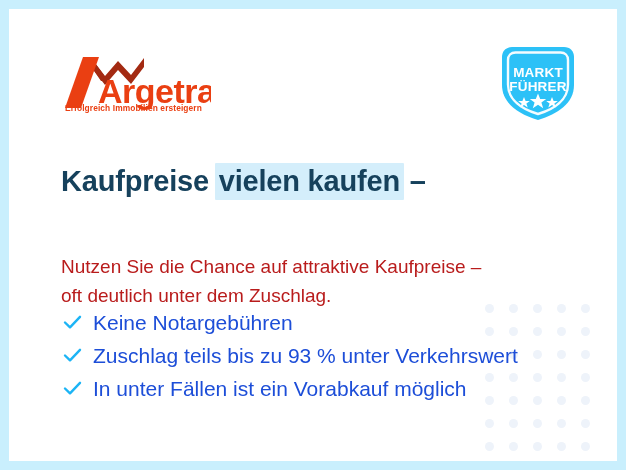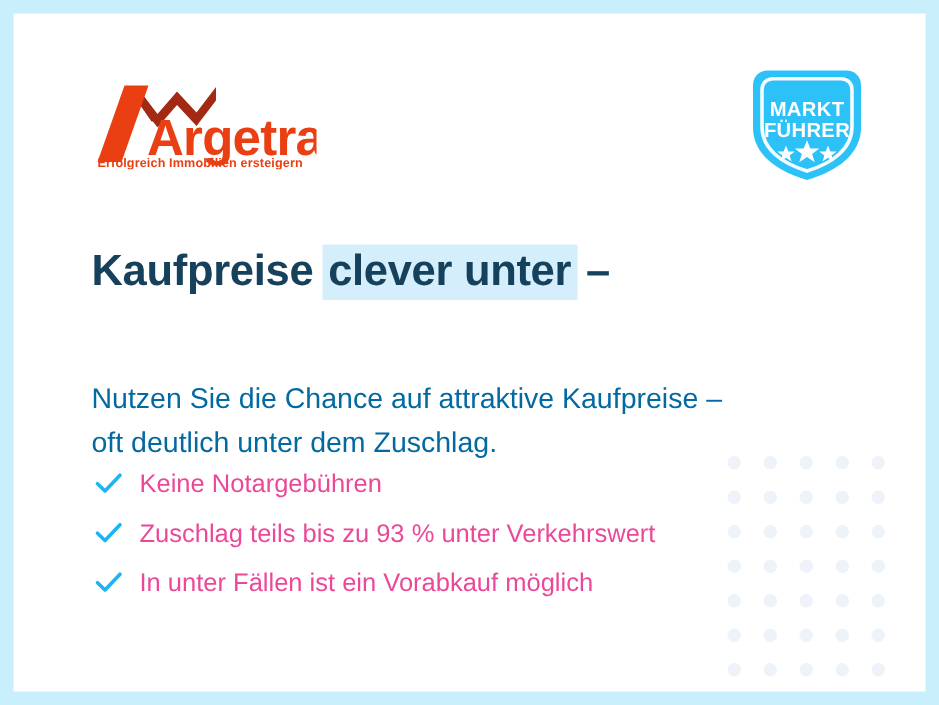--- a/index.html
+++ b/index.html
@@ -90,21 +90,21 @@
     margin: 0 -2px;
     border-radius: 1px;
   }
 
   
   .subheadline {
     position: absolute;
     left: 52px;
     top: 224px;
     width: 500px;
-    color: #0369a1;
+    color: #b91c1c;
     font-size: 19px;
     line-height: 29px;
   }
 
   
   .benefits {
     position: absolute;
     left: 54px;
     top: 298px;
     width: 470px;
@@ -117,22 +117,22 @@
     align-items: center;
     height: 31px;
     margin-bottom: 2px;
   }
   .benefits .check {
     flex: 0 0 30px;
     display: flex;
     align-items: center;
   }
   .benefits .label {
-    color: #ec4899;
-    font-size: 17px;
+    color: #1d4ed8;
+    font-size: 21px;
     line-height: 20px;
   }
 </style>
 </head>
 <body>
 
 <div class="frame">
   <div class="canvas">
 
     <div class="dot-pattern">
@@ -199,21 +199,21 @@
         <text x="42" y="50" text-anchor="middle" font-family="'Liberation Sans', sans-serif" font-size="13.5" font-weight="bold" fill="#ffffff" letter-spacing="0.2">FÜHRER</text>
         <g fill="#ffffff">
           <polygon points="28,56 29.6,60 33.8,60 30.4,62.6 31.7,66.6 28,64.1 24.3,66.6 25.6,62.6 22.2,60 26.4,60"></polygon>
           <polygon points="42,52.5 44.2,58 50.2,58 45.4,61.6 47.2,67.2 42,63.7 36.8,67.2 38.6,61.6 33.8,58 39.8,58"></polygon>
           <polygon points="56,56 57.6,60 61.8,60 58.4,62.6 59.7,66.6 56,64.1 52.3,66.6 53.6,62.6 50.2,60 54.4,60"></polygon>
         </g>
       </svg>
     </div>
 
     <h1 class="headline">
-      <span><span>Kaufpreise </span><span class="hl">clever unter</span><span> –</span></span><br>
+      <span><span>Kaufpreise </span><span class="hl">vielen kaufen</span><span> –</span></span><br>
     </h1>
 
     <p class="subheadline">
       <span>Nutzen Sie die Chance auf attraktive Kaufpreise –</span><br>
       <span>oft deutlich unter dem Zuschlag.</span>
     </p>
 
     <ul class="benefits">
       <li>
         <span class="check">

